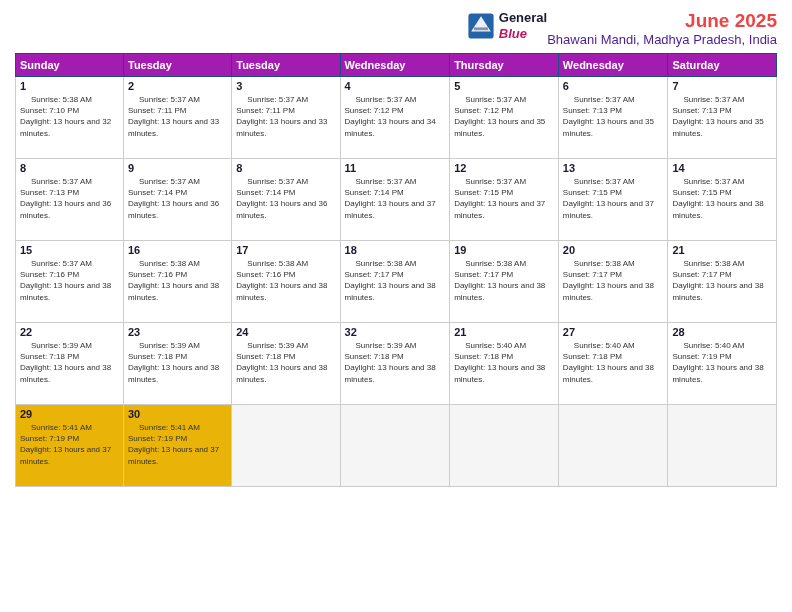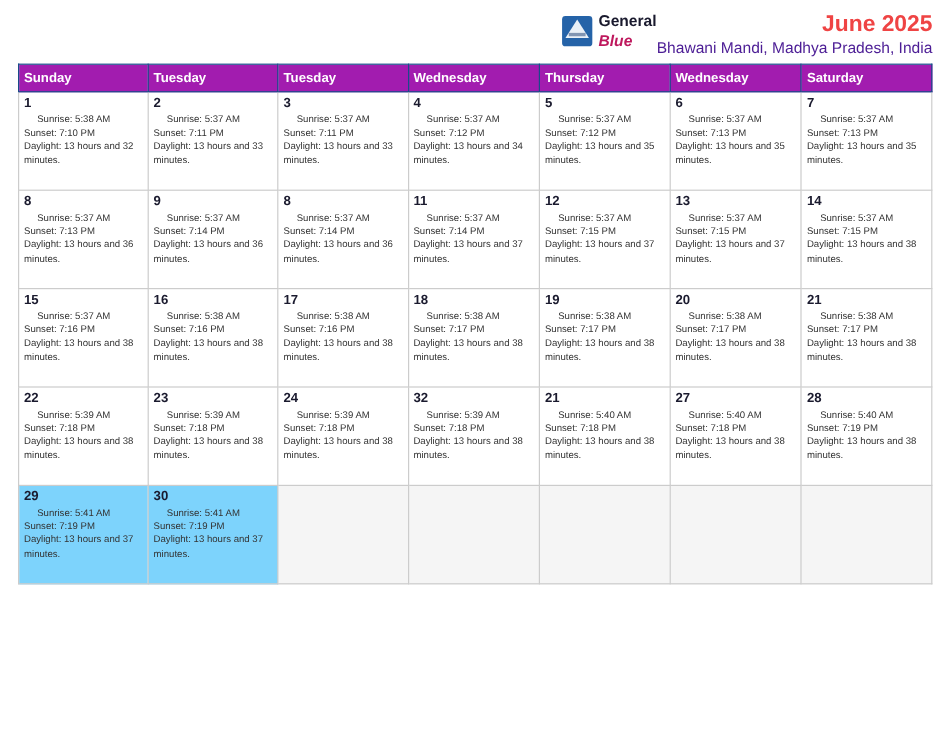--- a/index.html
+++ b/index.html
@@ -65,21 +65,21 @@
     }
     .calendar td {
       border: 1px solid #ccc;
       vertical-align: top;
       padding: 3px 4px;
       height: 82px;
       width: 113px;
       background: #fff;
     }
     .calendar tr:last-child td {
-      background: #7dd3fc;
+      background: #eab308;
     }
     .day-num {
       font-size: 11px;
       font-weight: bold;
       color: #1a1a2e;
       display: block;
       margin-bottom: 2px;
     }
     .day-info {
       font-size: 8px;

